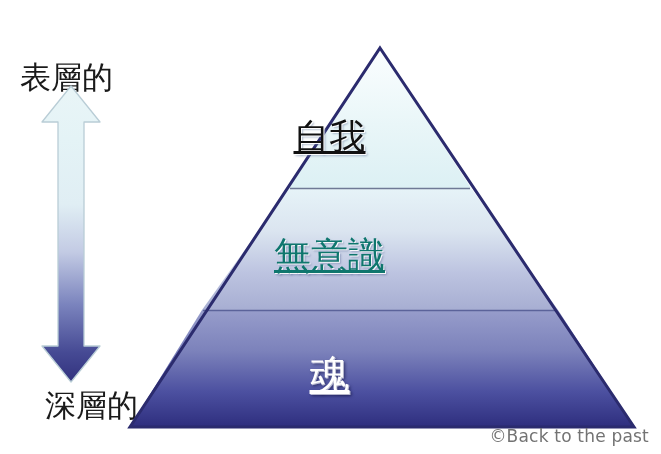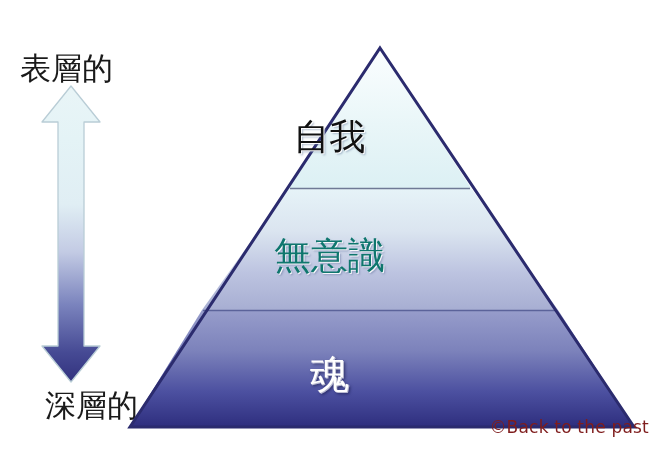--- a/index.html
+++ b/index.html
@@ -26,21 +26,21 @@
   
   .axis-label {
     position: absolute;
     font-size: 31px;
     line-height: 34px;
     color: #1a1a1a;
     letter-spacing: 0px;
     white-space: nowrap;
     font-family: "DejaVu Sans", "Liberation Sans", sans-serif;
   }
-  #label-top    { left: 20px;  top: 51px; }
+  #label-top    { left: 20px;  top: 60px; }
   #label-bottom { left: 20px;  top: 388px; margin-left: 25px; }
 
   
   #arrow-wrap {
     position: absolute;
     left: 38px;
     top: 82px;
     width: 66px;
     height: 304px;
   }
@@ -87,30 +87,31 @@
     font-size: 40px;
     line-height: 44px;
     color: #ffffff;
     text-shadow: 1px 1px 0 rgba(255,255,255,0.65),
                  2px 2px 3px rgba(20,22,70,0.7);
   }
   
   #tier-label-0, #tier-label-1, #tier-label-2 {
     width: 661px;
     margin-left: -1px;
+    text-decoration: underline;
   }
 
   
   #credit {
     position: absolute;
     right: 12px;
-    bottom: 17px;
+    bottom: 8px;
     font-size: 17px;
     line-height: 20px;
-    color: #7f1d1d;
+    color: #737373;
     letter-spacing: 0.2px;
     white-space: nowrap;
     font-family: "DejaVu Sans", "Liberation Sans", sans-serif;
   }
 </style>
 </head>
 <body>
 
 <div id="stage">
 

